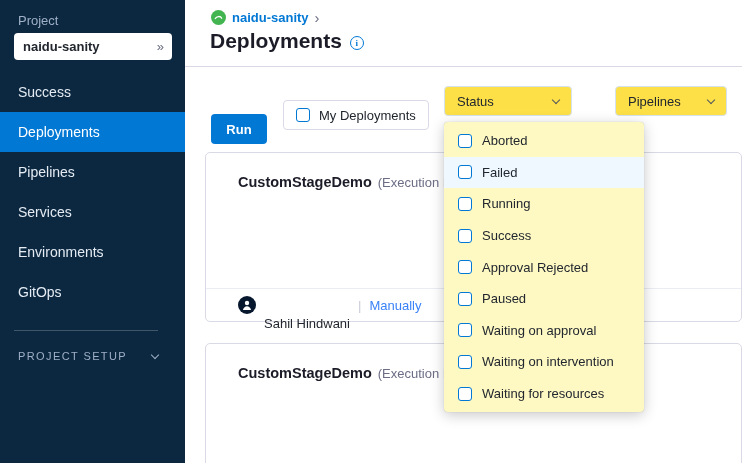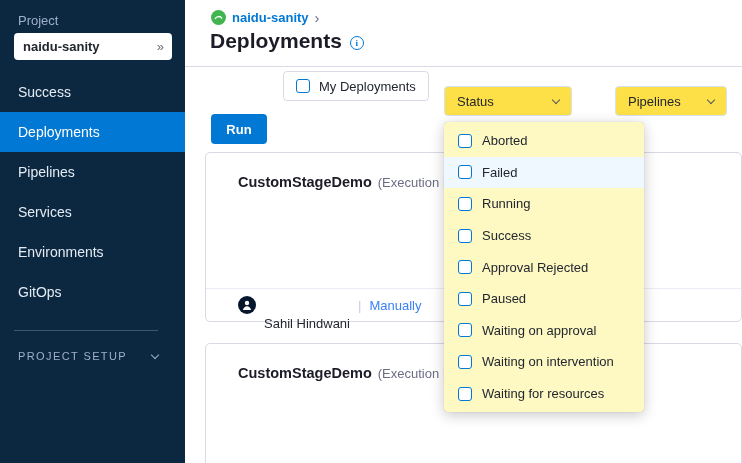--- a/index.html
+++ b/index.html
@@ -32,21 +32,21 @@
   .page-title { font-size:21px; font-weight:700; color:#1c1c28; }
   .info-icon { width:14px; height:14px; border:1.5px solid #0278d5; border-radius:50%; color:#0278d5;
     font-size:9px; font-weight:700; display:inline-flex; align-items:center; justify-content:center;
     font-family:"Liberation Serif", serif; margin-top:3px; }
   .header-divider { position:absolute; left:185px; right:0; top:66px; border-top:1px solid #d9dae5; }
 
   
   .run-btn { position:absolute; left:211px; top:86px; width:56px; height:30px; background:#0278d5; color:#fff;
     border:none; border-radius:4px; font-size:13px; font-weight:700; display:flex; align-items:center;
     justify-content:center; cursor:pointer; font-family:inherit;margin-top:28px; }
-  .my-deployments { position:absolute; left:283px; top:71px; height:30px; padding:0 12px; background:#fff;
+  .my-deployments { position:absolute; left:283px; top:100px; height:30px; padding:0 12px; background:#fff;
     border:1px solid #d9dae5; border-radius:4px; display:flex; align-items:center; gap:9px; font-size:13px;
     color:#22272f; cursor:pointer; }
   .cb { width:14px; height:14px; border:1.6px solid #0278d5; border-radius:3px; background:#fff; flex:0 0 auto; }
   .select-btn { position:absolute; top:86px; height:30px; background:#fde047; border:1px solid #d5e2ee;
     border-radius:4px; display:flex; align-items:center; justify-content:space-between; padding:0 12px;
     font-size:13px; color:#22272f; cursor:pointer; }
   .select-status { left:444px; width:128px; }
   .select-pipelines { left:615px; width:112px; }
   .select-btn .chev { color:#50575e; }
 

